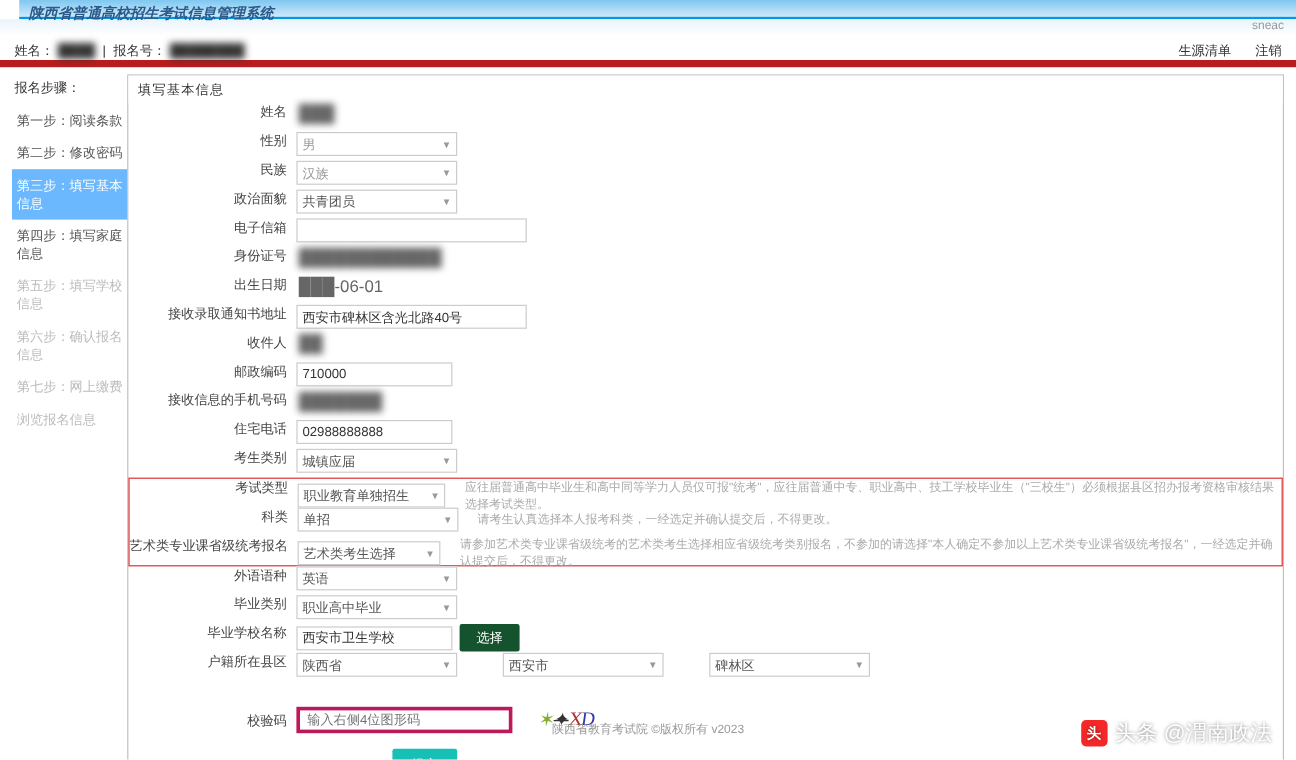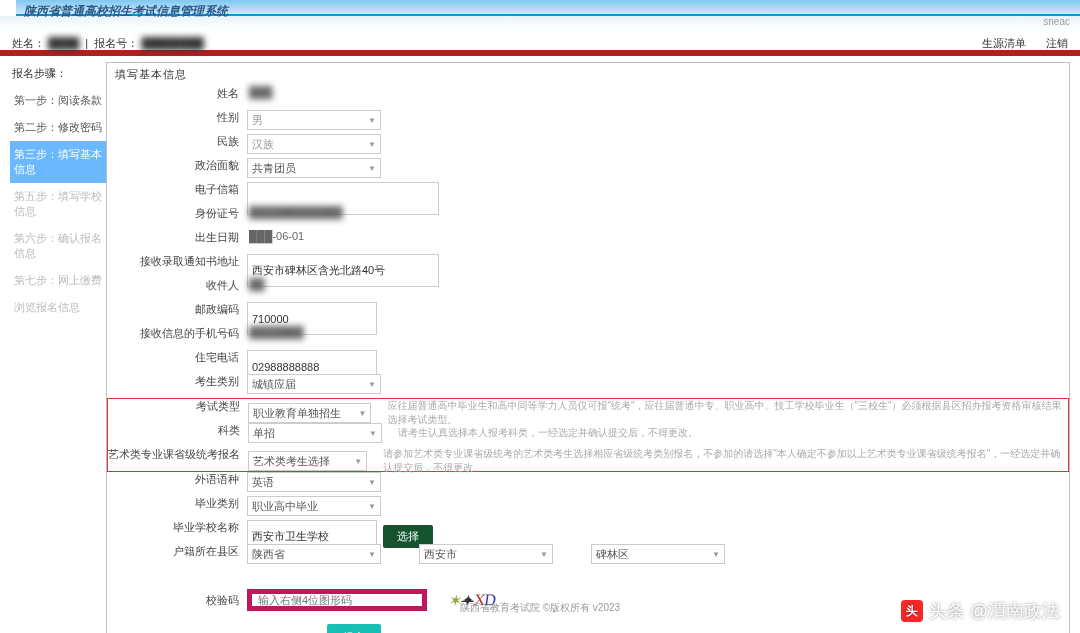--- a/index.html
+++ b/index.html
@@ -21,42 +21,42 @@
     .sidebar-item.active { background: #6bb8ff; color: #fff; }
     .sidebar-item.disabled { color: #bbb; }
     
     .content { flex: 1; border: 1px solid #c0c0c0; min-height: 510px; }
     .content-title { background: #fff; font-size: 11px; padding: 4px 8px; font-weight: normal; letter-spacing: 1px; }
     
     .form-table { width: 100%; }
     .form-row { display: flex; align-items: flex-start; height: 24px; }
     .form-label { width: 140px; text-align: right; padding-right: 8px; font-size: 11px; color: #444; flex-shrink: 0; }
     .form-value { flex: 1; display: flex; align-items: center; gap: 6px; }
-    .form-static { font-size: 11px; color: #666; padding-left: 2px; }
+    .form-static { font-size: 14px; color: #666; padding-left: 2px; }
     .form-static.blurred { filter: blur(3px); }
     
-    .form-input { width: 130px; height: 33px; border: 1px solid #ccc; padding: 0 4px; font-size: 11px; color: #333; }
+    .form-input { width: 130px; height: 20px; border: 1px solid #ccc; padding: 0 4px; font-size: 11px; color: #333; }
     .form-input.wide { width: 192px; }
     .form-select { width: 134px; height: 20px; border: 1px solid #ccc; padding: 0 4px; font-size: 11px; color: #555; display: flex; align-items: center; justify-content: space-between; cursor: pointer; background: #fff; }
     .form-select .chev { font-size: 8px; color: #999; }
     .form-select.gray-txt { color: #999; }
     
     .hint-text { font-size: 10px; color: #aaa; margin-left: 10px; }
     
     .red-box { border: 1.5px solid #e03030; }
     .red-box-inner { padding: 0; }
     
     .btn-select { background: #14532d; color: #fff; border: none; padding: 4px 14px; font-size: 11px; cursor: pointer; border-radius: 2px; }
     .btn-submit { background: #17c0b5; color: #fff; border: none; padding: 6px 16px; font-size: 11px; cursor: pointer; border-radius: 2px; margin-top: 12px; }
     
     .region-row .form-select { width: 134px; margin-right: 32px; }
     
     .captcha-row { margin-top: 20px; display: flex; align-items: center; }
     .captcha-row .form-label { width: 140px; }
-    .captcha-input { width: 180px; height: 22px; border: 5px solid #be185d; padding: 0 6px; font-size: 11px; }
+    .captcha-input { width: 180px; height: 22px; border: 3px solid #be185d; padding: 0 6px; font-size: 11px; }
     .captcha-img { width: 70px; height: 24px; background: #fff; border: none; margin-left: 10px; display: flex; align-items: center; justify-content: center; font-family: cursive; font-size: 16px; letter-spacing: -1px; transform: skewX(-8deg); }
     .captcha-img span:nth-child(1) { color: #8a3; }
     .captcha-img span:nth-child(2) { color: #333; text-decoration: line-through; }
     .captcha-img span:nth-child(3) { color: #a33; }
     .captcha-img span:nth-child(4) { color: #33a; }
     
     .submit-row { padding-left: 220px; }
     
     .footer { position: absolute; bottom: 18px; left: 0; right: 0; text-align: center; font-size: 10px; color: #999; }
     
@@ -82,20 +82,21 @@
     <span>注销</span>
   </div>
 </div>
 
 <div class="main-wrap">
   <div class="sidebar">
     <div class="sidebar-title">报名步骤：</div>
     <div class="sidebar-item">第一步：阅读条款</div>
     <div class="sidebar-item">第二步：修改密码</div>
     <div class="sidebar-item active">第三步：填写基本信息</div>
+    <div class="sidebar-item">第四步：填写家庭信息</div>
     <div class="sidebar-item disabled">第五步：填写学校信息</div>
     <div class="sidebar-item disabled">第六步：确认报名信息</div>
     <div class="sidebar-item disabled">第七步：网上缴费</div>
     <div class="sidebar-item disabled">浏览报名信息</div>
   </div>
 
   <div class="content">
     <div class="content-title">填写基本信息</div>
 
     <div class="form-table">

